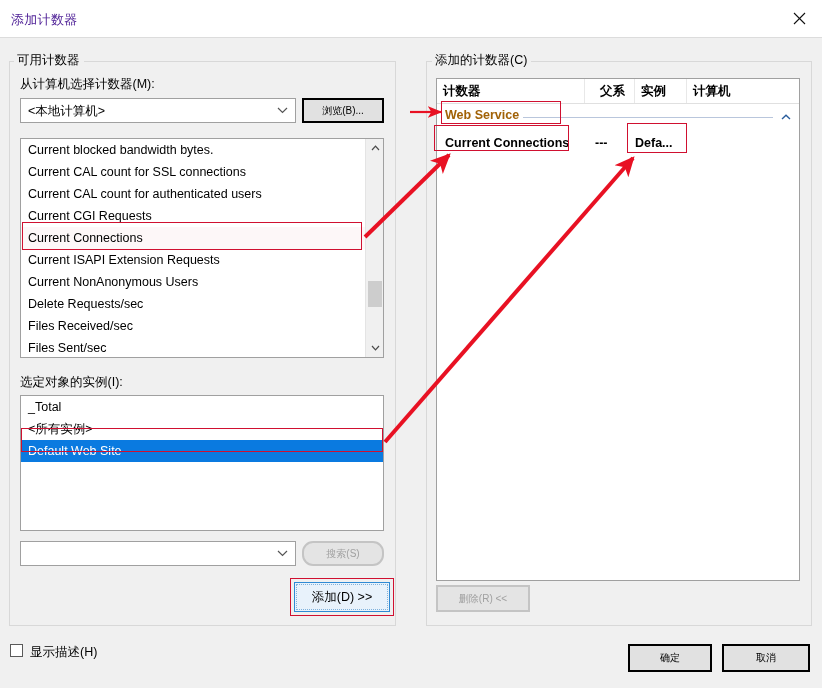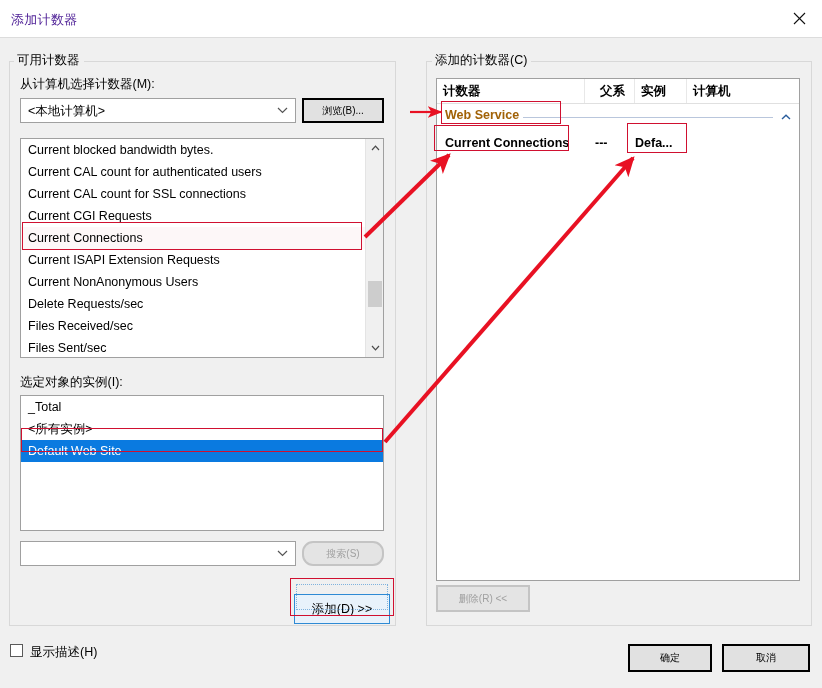--- a/index.html
+++ b/index.html
@@ -118,21 +118,21 @@
   .btn.disabled { color: #a0a0a0; background: #e4e4e4; border-color: #c4c4c4; }
   #btn-browse  { left: 302px; top: 98px;  width: 82px; height: 25px; }
   #btn-search  { left: 302px; top: 541px; width: 82px; height: 25px; border-radius: 11px; }
   #btn-delete  { left: 436px; top: 585px; width: 94px; height: 27px; }
   #btn-ok      { left: 628px; top: 644px; width: 84px; height: 28px; }
   #btn-cancel  { left: 722px; top: 644px; width: 88px; height: 28px; }
 
   
   #btn-add {
     position: absolute;
-    left: 294px; top: 594px;
+    left: 294px; top: 582px;
     width: 96px; height: 30px;
     background: #e8f2fb;
     border: 1px solid #2e8ad4;
     box-sizing: border-box;
     display: flex; align-items: center; justify-content: center;
     font-size: 12.5px;
     cursor: default;
     white-space: nowrap;
   }
   #btn-add-focus {
@@ -342,22 +342,22 @@
       <polyline points="1,1 5.5,5.5 10,1" fill="none" stroke="#555" stroke-width="1.2"></polyline>
     </svg>
   </span>
 </div>
 
 <div class="btn" id="btn-browse">浏览(B)...</div>
 
 <div class="listbox" id="list-counters">
   <div id="counters-items">
       <div class="list-item">Current blocked bandwidth bytes.</div>
+      <div class="list-item">Current CAL count for SSL connections</div>
       <div class="list-item">Current CAL count for authenticated users</div>
-      <div class="list-item">Current CAL count for SSL connections</div>
       <div class="list-item">Current CGI Requests</div>
       <div class="list-item highlighted-soft">Current Connections</div>
       <div class="list-item">Current ISAPI Extension Requests</div>
       <div class="list-item">Current NonAnonymous Users</div>
       <div class="list-item">Delete Requests/sec</div>
       <div class="list-item">Files Received/sec</div>
       <div class="list-item">Files Sent/sec</div>
     </div>
   <div id="counters-scrollbar">
     <div class="sb-arrow" id="sb-arrow-up">

